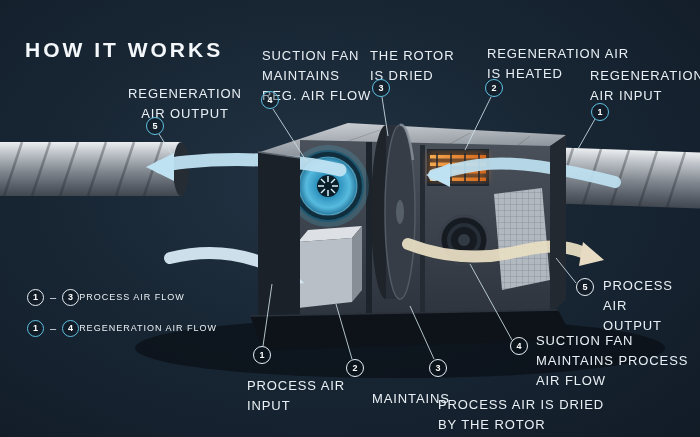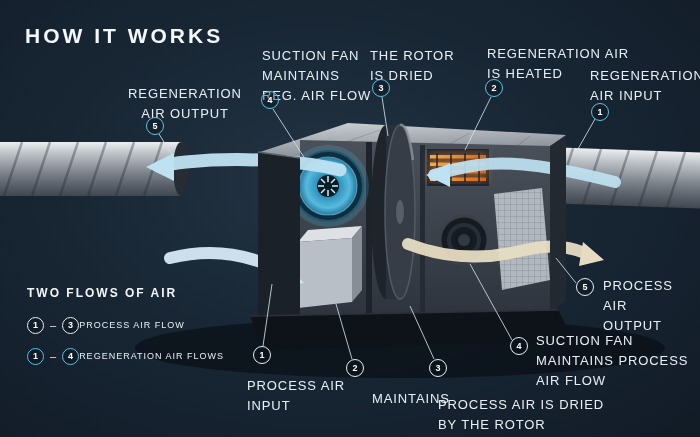--- a/index.html
+++ b/index.html
@@ -1,19 +1,19 @@
 <!DOCTYPE html>
 <html><head>
 <meta charset="utf-8">
 <style>
   html,body{margin:0;padding:0;}
   body{width:700px;height:437px;font-family:"Liberation Sans",sans-serif;background:#0f1822;}
   .stage{position:relative;width:700px;height:437px;overflow:hidden;color:#eaf1f6;
     background:radial-gradient(ellipse at 45% 42%, #223343 0%, #182634 48%, #111b26 100%);}
-  .title{position:absolute;left:25px;top:24px;font-size:21px;font-weight:600;
+  .title{position:absolute;left:25px;top:38px;font-size:21px;font-weight:600;
     letter-spacing:3px;color:#f4f7fa;}
   .diagram-svg{position:absolute;left:0;top:0;}
   .callout-label{position:absolute;font-size:13px;letter-spacing:0.9px;line-height:1.55;
     white-space:pre-line;color:#e9f0f5;font-weight:400;}
   .center{text-align:center;}
   .num-circle{position:absolute;width:18px;height:18px;border-radius:50%;
     border:1.5px solid #fff;display:flex;align-items:center;justify-content:center;
     font-size:9px;font-weight:600;color:#fff;background:rgba(8,16,26,0.35);box-sizing:border-box;}
   .num-circle.regen{border-color:#5fc3e4;}
   .num-circle.process{border-color:#e9f0f5;}
@@ -201,28 +201,27 @@
   <div class="num-circle regen" style="left:372px;top:79px;">3</div>
   <div class="num-circle regen" style="left:485px;top:79px;">2</div>
   <div class="num-circle regen" style="left:591px;top:103px;">1</div>
   <div class="num-circle process" style="left:253px;top:346px;">1</div>
   <div class="num-circle process" style="left:346px;top:359px;">2</div>
   <div class="num-circle process" style="left:429px;top:359px;">3</div>
   <div class="num-circle process" style="left:510px;top:337px;">4</div>
   <div class="num-circle process" style="left:576px;top:278px;">5</div>
 
   <div class="legend">
-    <div class="legend-title">TWO FLOWS OF AIR</div>
     <div class="legend-row">
       <span class="num-circle process static">1</span>
       <span class="legend-dash">–</span>
       <span class="num-circle process static">3</span>
       <span class="legend-label">PROCESS AIR FLOW</span>
     </div>
     <div class="legend-row">
       <span class="num-circle regen static">1</span>
       <span class="legend-dash">–</span>
       <span class="num-circle regen static">4</span>
-      <span class="legend-label">REGENERATION AIR FLOWS</span>
+      <span class="legend-label">REGENERATION AIR FLOW</span>
     </div>
   </div>
 
 </div>
 
 </body></html>

